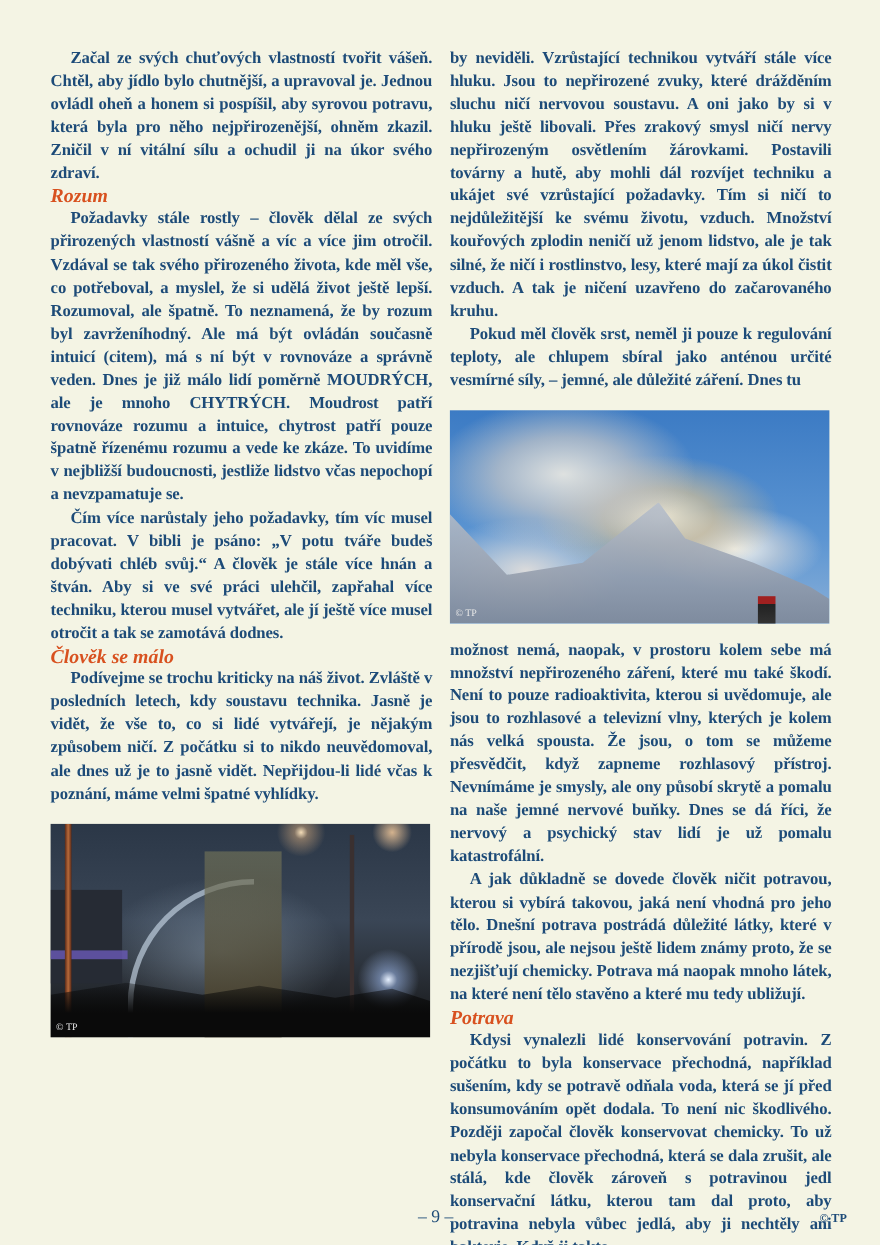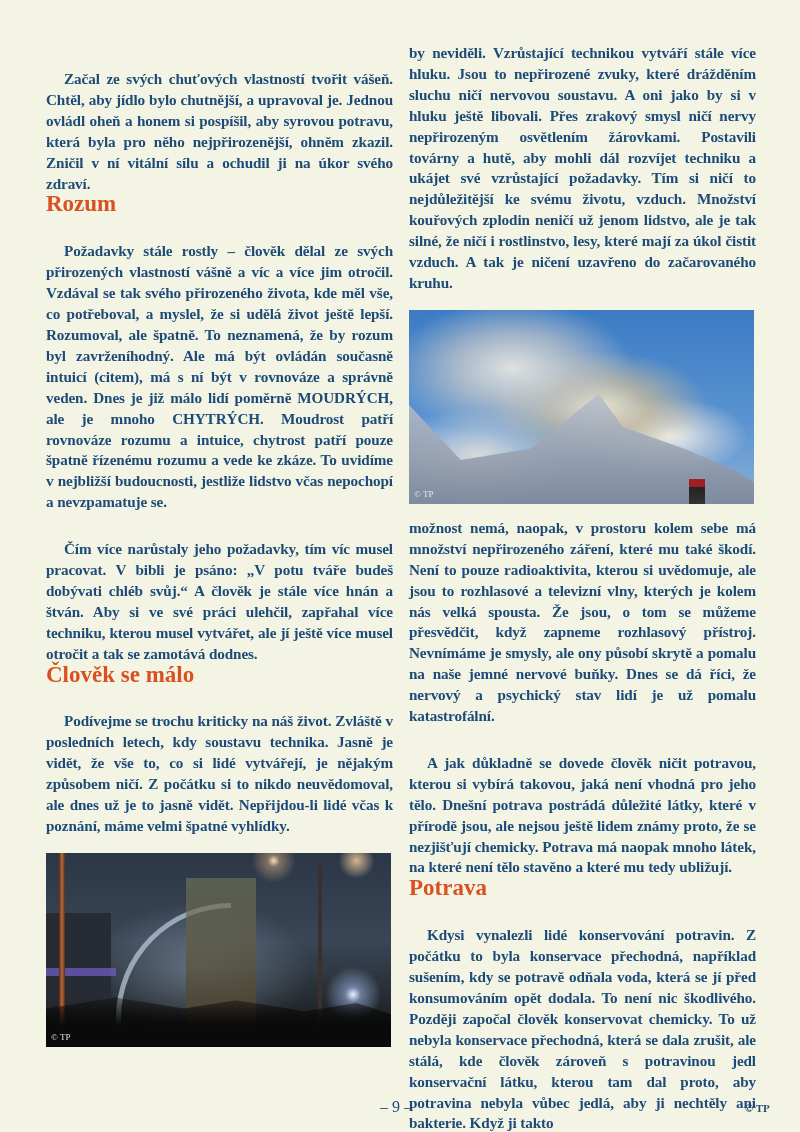--- a/index.html
+++ b/index.html
@@ -9,23 +9,23 @@
     font-family: "Liberation Serif", "DejaVu Serif", serif;
     color: #1d4b78;
   }
   .col { position: absolute; top: 43px; width: 347px; }
   .col-left { left: 46px; }
   .col-right { left: 409px; }
   p {
     margin: 0; font-size: 15.2px; line-height: 20.9px; font-weight: bold;
     text-align: justify; letter-spacing: -0.1px;
   }
-  p.indent { text-indent: 18px; margin-top: 26px; }
+  p.indent { text-indent: 18px; }
   h2 {
-    margin: 0; font-size: 23px; line-height: 20.9px; 
+    margin: 0; font-size: 18px; line-height: 20.9px; font-style: italic;
     font-weight: bold; color: #d8511f;
   }
   .photo {
     position: relative; width: 345px; height: 194px; margin: 16px 0 14px 0;
     overflow: hidden;
   }
   .photo .credit {
     position: absolute; left: 5px; bottom: 5px; font-size: 9px; color: #e6e6e6;
     font-weight: normal;
   }
@@ -108,20 +108,21 @@
     <div class="tower"></div>
     <div class="pole2"></div>
     <div class="pole"></div>
     <div class="ground"></div>
     <span class="credit">© TP</span>
   </div>
 </div>
 
 <div class="col col-right">
   <p>by neviděli. Vzrůstající technikou vytváří stále více hluku. Jsou to nepřirozené zvuky, které drážděním sluchu ničí nervovou soustavu. A oni jako by si v hluku ještě libovali. Přes zrakový smysl ničí nervy nepřirozeným osvětlením žárovkami. Postavili továrny a hutě, aby mohli dál rozvíjet techniku a ukájet své vzrůstající požadavky. Tím si ničí to nejdůležitější ke svému životu, vzduch. Množství kouřových zplodin neničí už jenom lidstvo, ale je tak silné, že ničí i rostlinstvo, lesy, které mají za úkol čistit vzduch. A tak je ničení uzavřeno do začarovaného kruhu.</p>
+  <p class="indent">Pokud měl člověk srst, neměl ji pouze k regulování teploty, ale chlupem sbíral jako anténou určité vesmírné síly, – jemné, ale důležité záření. Dnes tu</p>
   <div class="photo photo-smoke" title="Smoke from a chimney rising in front of a mountain and blue sky">
     <div class="mountain"></div>
     <div class="chimney"></div>
     <span class="credit">© TP</span>
   </div>
   <p>možnost nemá, naopak, v prostoru kolem sebe má množství nepřirozeného záření, které mu také škodí. Není to pouze radioaktivita, kterou si uvědomuje, ale jsou to rozhlasové a televizní vlny, kterých je kolem nás velká spousta. Že jsou, o tom se můžeme přesvědčit, když zapneme rozhlasový přístroj. Nevnímáme je smysly, ale ony působí skrytě a pomalu na naše jemné nervové buňky. Dnes se dá říci, že nervový a psychický stav lidí je už pomalu katastrofální.</p>
   <p class="indent">A jak důkladně se dovede člověk ničit potravou, kterou si vybírá takovou, jaká není vhodná pro jeho tělo. Dnešní potrava postrádá důležité látky, které v přírodě jsou, ale nejsou ještě lidem známy proto, že se nezjišťují chemicky. Potrava má naopak mnoho látek, na které není tělo stavěno a které mu tedy ubližují.</p>
   <h2>Potrava</h2>
   <p class="indent">Kdysi vynalezli lidé konservování potravin. Z počátku to byla konservace přechodná, například sušením, kdy se potravě odňala voda, která se jí před konsumováním opět dodala. To není nic škodlivého. Později započal člověk konservovat chemicky. To už nebyla konservace přechodná, která se dala zrušit, ale stálá, kde člověk zároveň s potravinou jedl konservační látku, kterou tam dal proto, aby potravina nebyla vůbec jedlá, aby ji nechtěly ani bakterie. Když ji takto</p>
 </div>

